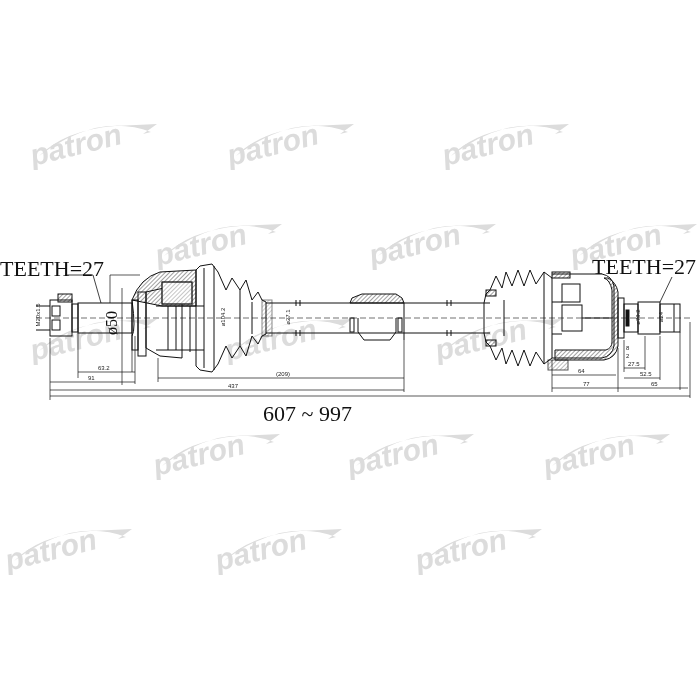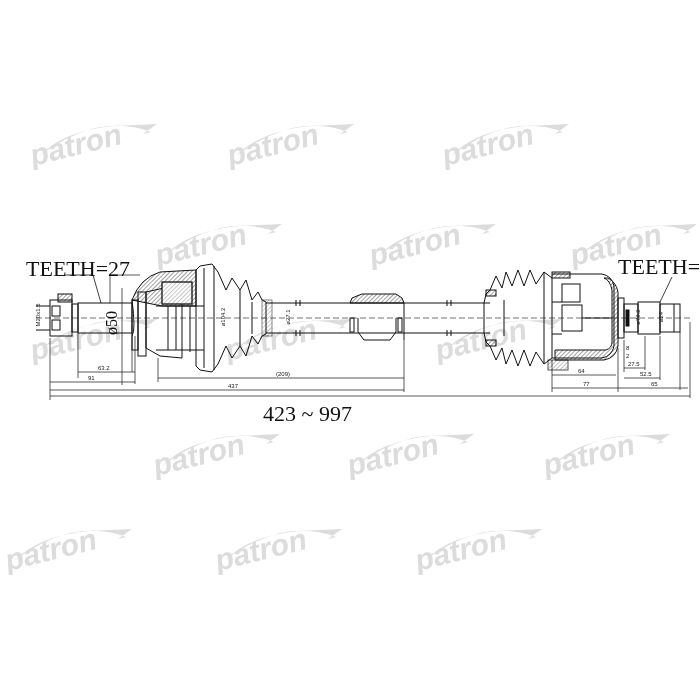--- a/index.html
+++ b/index.html
@@ -1,20 +1,20 @@
 <!DOCTYPE html>
 <html><head>
   <meta charset="utf-8">
   <style>
     html, body { margin: 0; padding: 0; background: #ffffff; }
     body { width: 700px; height: 700px; position: relative; overflow: hidden; font-family: "Liberation Serif", serif; }
     .canvas { position: absolute; left: 0; top: 0; width: 700px; height: 700px; }
     .wm { position: absolute; width: 140px; height: 60px; }
     .wm svg { width: 140px; height: 60px; }
-    .label-big { position: absolute; font-family: "Liberation Serif", serif; font-size: 22px; color: #111; letter-spacing: 0px; white-space: nowrap; padding-left: 26px; }
+    .label-big { position: absolute; font-family: "Liberation Serif", serif; font-size: 22px; color: #111; letter-spacing: 0px; white-space: nowrap; }
     .label-total { position: absolute; font-family: "Liberation Serif", serif; font-size: 22px; color: #111; white-space: nowrap; }
     .dim { position: absolute; font-family: "Liberation Sans", sans-serif; font-size: 6px; color: #222; white-space: nowrap; }
   </style>
 </head>
 <body>
 
 <div id="watermarks">
     <div class="wm" style="left: 25px; top: 110px;"><svg viewBox="0 0 140 60" xmlns="http://www.w3.org/2000/svg">
         <path d="M14 46 Q40 20 90 16 L132 14 L118 24 L126 22 Q100 12 70 18 Q40 26 14 46 Z" fill="#dcdcdc"></path>
         <text x="8" y="56" transform="rotate(-14 8 56)" font-family="Liberation Sans, sans-serif" font-weight="bold" font-style="italic" font-size="30" fill="#dcdcdc">patron</text>
@@ -208,21 +208,21 @@
       <line x1="645" y1="336" x2="645" y2="370"></line>
       <line x1="624" y1="378" x2="660" y2="378"></line>
       <line x1="660" y1="336" x2="660" y2="380"></line>
       <line x1="680" y1="332" x2="680" y2="390"></line>
     </g>
   </g>
 </svg>
 
 <div class="label-big" style="left:0px; top:256px;">TEETH=27</div>
 <div class="label-big" style="left:592px; top:254px;">TEETH=27</div>
-<div class="label-total" style="left:263px; top:401px;">423 ~ 997</div>
+<div class="label-total" style="left:263px; top:401px;">607 ~ 997</div>
 
 <div class="dim" style="left:26px; top:312px; transform:rotate(-90deg);">M20x1.5</div>
 <div style="position:absolute; left:100px; top:314px; transform:rotate(-90deg); font-family:'Liberation Serif', serif; font-size:16px; color:#111;">ø50</div>
 <div class="dim" style="left:98px; top:365px;">63.2</div>
 <div class="dim" style="left:88px; top:375px;">91</div>
 <div class="dim" style="left:214px; top:314px; transform:rotate(-90deg);">ø104.2</div>
 <div class="dim" style="left:280px; top:314px; transform:rotate(-90deg);">ø27.1</div>
 <div class="dim" style="left:276px; top:371px;">(209)</div>
 <div class="dim" style="left:228px; top:383px;">437</div>
 

